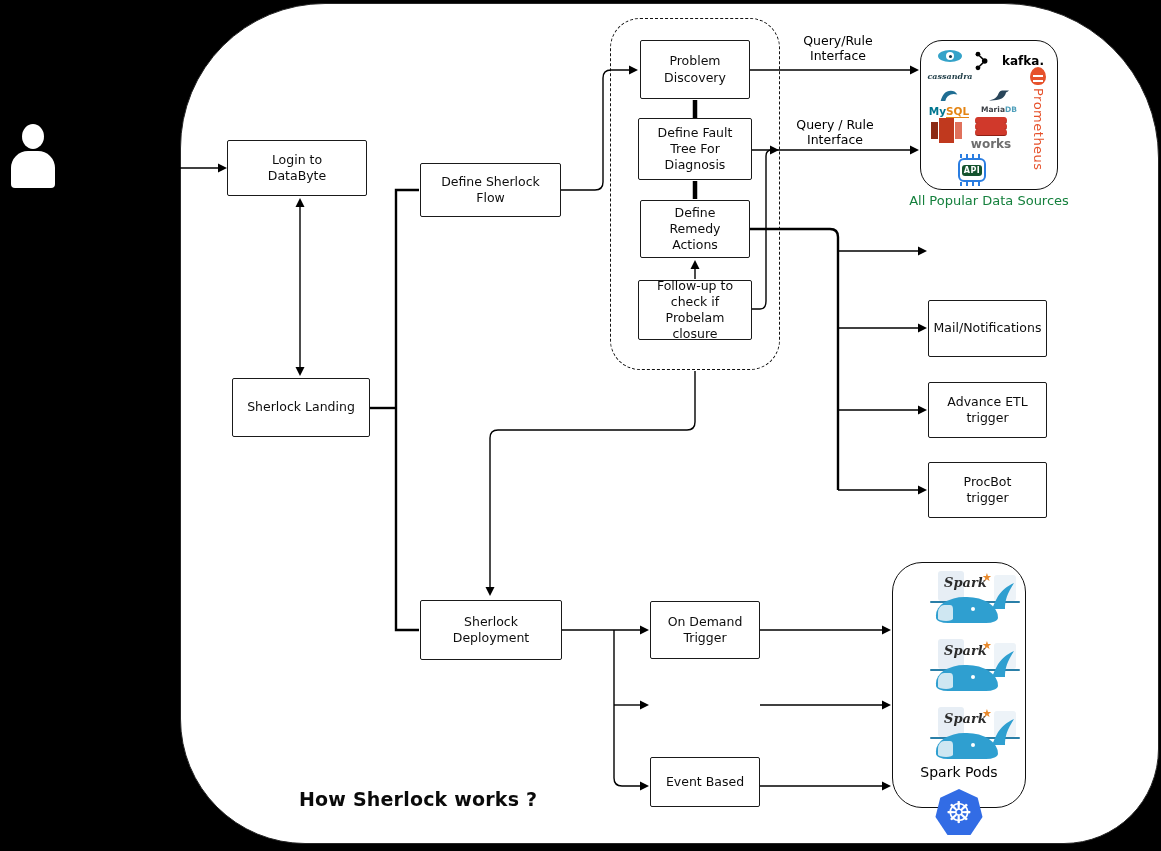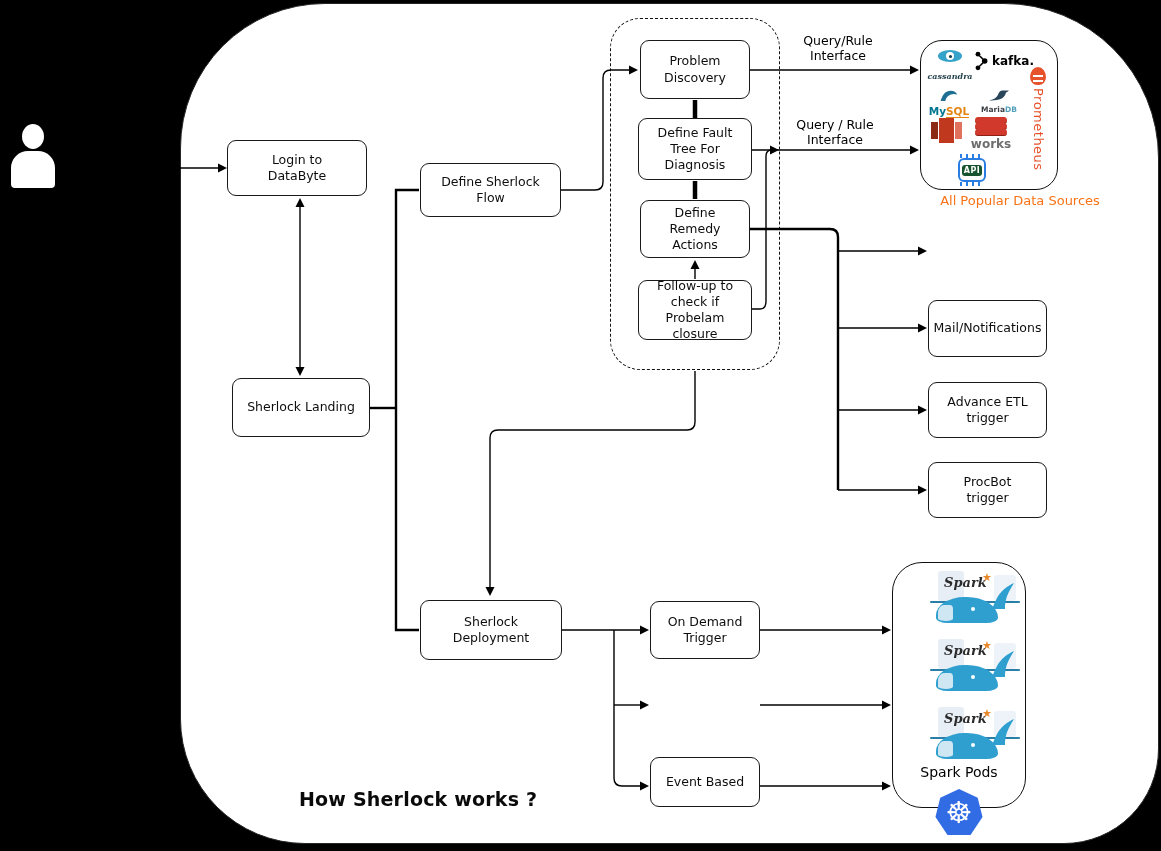--- a/index.html
+++ b/index.html
@@ -7,21 +7,21 @@
           font-family:"DejaVu Sans","Liberation Sans",sans-serif;}
   .big-container{position:absolute;left:180px;top:3px;width:979px;height:841px;background:#fff;
           border:1.5px solid #262626;border-radius:145px 155px 95px 125px;box-sizing:border-box;z-index:1;}
   
   .person{position:absolute;left:8px;top:124px;width:50px;z-index:3;}
   .person .head{width:22px;height:25px;background:#fff;border-radius:50%;margin:0 auto;}
   .person .torso{width:44px;height:37px;background:#fff;border-radius:17px 17px 4px 4px;margin:2px auto 0;}
   
   svg.edges{position:absolute;left:0;top:0;z-index:5;pointer-events:none;}
   
-  .node{position:absolute;background:#fff;border:1.4px solid #1a1a1a;border-radius:9px;
+  .node{position:absolute;background:#fff;border:1.4px solid #1a1a1a;border-radius:2px;
         display:flex;align-items:center;justify-content:center;text-align:center;
         font-size:12.5px;line-height:1.3;color:#0d0d0d;z-index:10;padding:14px;box-sizing:border-box;}
   .n-login{left:227px;top:140px;width:140px;height:56px}
   .n-landing{left:232px;top:378px;width:138px;height:59px}
   .n-flow{left:420px;top:163px;width:141px;height:54px}
   .n-deploy{left:420px;top:600px;width:142px;height:60px}
   .n-problem{left:640px;top:40px;width:110px;height:59px}
   .n-problem span{max-width:80px}
   .n-fault{left:638px;top:118px;width:114px;height:62px}
   .n-remedy{left:640px;top:200px;width:110px;height:58px}
@@ -37,32 +37,32 @@
   .n-sched{left:650px;top:676px;width:110px;height:58px}
   .n-sched span{max-width:78px}
   .n-event{left:650px;top:757px;width:110px;height:50px}
   
   .dashed-group{position:absolute;left:610px;top:18px;width:170px;height:352px;
         border:1.4px dashed #111;border-radius:30px;z-index:4;box-sizing:border-box;}
   
   .edge-label{position:absolute;text-align:center;font-size:12.5px;line-height:1.2;color:#000;z-index:6;}
   .q1{left:790px;top:33px;width:96px}
   .q2{left:783px;top:117px;width:104px}
-  .ds-caption{position:absolute;left:908px;top:193px;width:162px;text-align:center;font-size:13px;color:#f97316;z-index:6;margin-left:31px;}
+  .ds-caption{position:absolute;left:908px;top:193px;width:162px;text-align:center;font-size:13px;color:#15803d;z-index:6;}
   .title{position:absolute;left:299px;top:788px;font-size:19px;font-weight:bold;color:#0a0a0a;z-index:6;letter-spacing:0.2px;}
   
   .ds-box{position:absolute;left:920px;top:40px;width:138px;height:150px;background:#fff;
         border:1.4px solid #111;border-radius:22px;z-index:6;box-sizing:border-box;}
   .logo{position:absolute;text-align:center;}
   .logo-cass{left:6px;top:9px;width:46px}
   .cass-eye{width:24px;height:12px;margin:0 auto;background:#35a3c9;border-radius:50%;position:relative;overflow:hidden}
   .cass-eye i{position:absolute;left:8px;top:2px;width:8px;height:8px;background:#fff;border-radius:50%}
   .cass-eye b{position:absolute;left:10.5px;top:4.5px;width:3px;height:3px;background:#123a4a;border-radius:50%}
   .cass-text{font-size:8px;font-style:italic;font-weight:bold;color:#1d3b45;margin-top:9px;font-family:"DejaVu Serif",serif}
-  .logo-kafka{left:54px;top:8px;display:flex;align-items:center;gap:4px;text-align:left}
+  .logo-kafka{left:54px;top:8px;display:flex;align-items:center;gap:14px;text-align:left}
   .kafka-text{font-size:12px;font-weight:bold;color:#000}
   .logo-mysql{left:4px;top:46px;width:48px}
   .mysql-text{font-size:10.5px;font-weight:bold;line-height:1}
   .my{color:#00758f}.sql{color:#e48514;border-bottom:1.5px solid #e48514}
   .logo-maria{left:56px;top:46px;width:44px}
   .maria-text{font-size:7.5px;font-weight:bold;line-height:1}
   .maria{color:#3b3f45}.mdb{color:#4f9fbb}
   .logo-prom{right:4px;top:26px;width:30px}
   .prom-flame{width:16px;height:18px;margin:0 auto;background:#e6522c;border-radius:50% 50% 45% 45%/55% 55% 45% 45%;position:relative}
   .prom-flame em{position:absolute;left:3px;right:3px;top:8px;height:2px;background:#fff}

